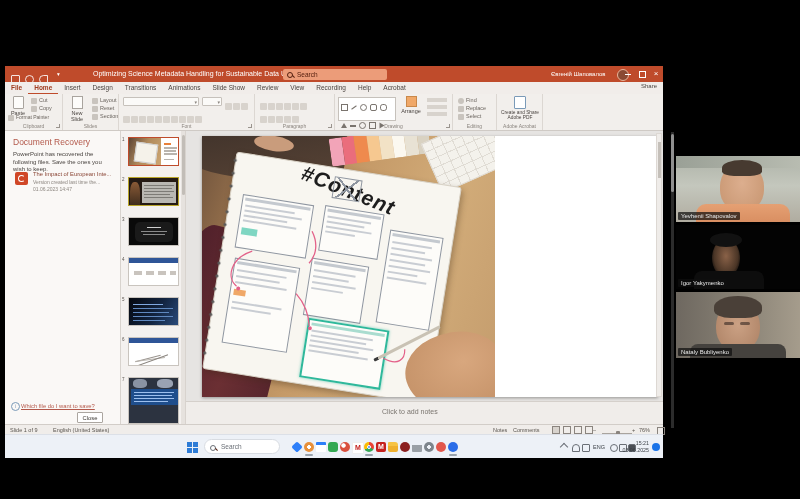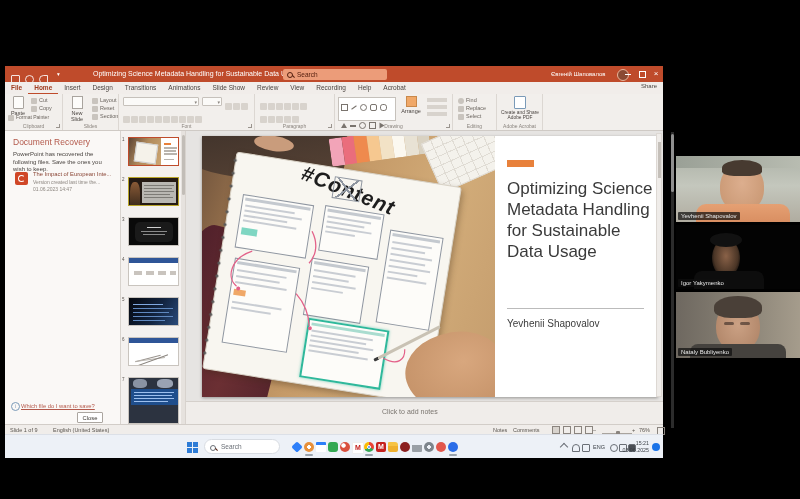--- a/index.html
+++ b/index.html
@@ -412,26 +412,20 @@
               <path d="M80 130 C 92 140, 96 150, 98 160" stroke="#e36189" stroke-width="1.3" fill="none"></path>
               <path d="M176 180 C 192 186, 198 178, 196 168" stroke="#e36189" stroke-width="1.2" fill="none"></path>
               <circle cx="22" cy="134" r="2" fill="#e36189"></circle>
               <circle cx="99" cy="162" r="2" fill="#e36189"></circle>
             </svg>
           </div>
           <div class="ph-hand"></div>
           <div class="ph-pencil"></div>
         </div>
 
-        <div class="srp">
-          <div class="accentbar" style="background: rgb(232, 129, 59);"></div>
-          <div class="stitle">Optimizing Science Metadata Handling for Sustainable Data Usage</div>
-          <div class="sdivider"></div>
-          <div class="sauthor">Yevhenii Shapovalov</div>
-        </div>
       </div>
       <div class="vscroll">
           <div class="th"></div>
         </div>
       <div class="notesbar">
         <span class="notesph">Click to add notes</span>
       </div>
     </div>
 
     <div class="statusbar">

